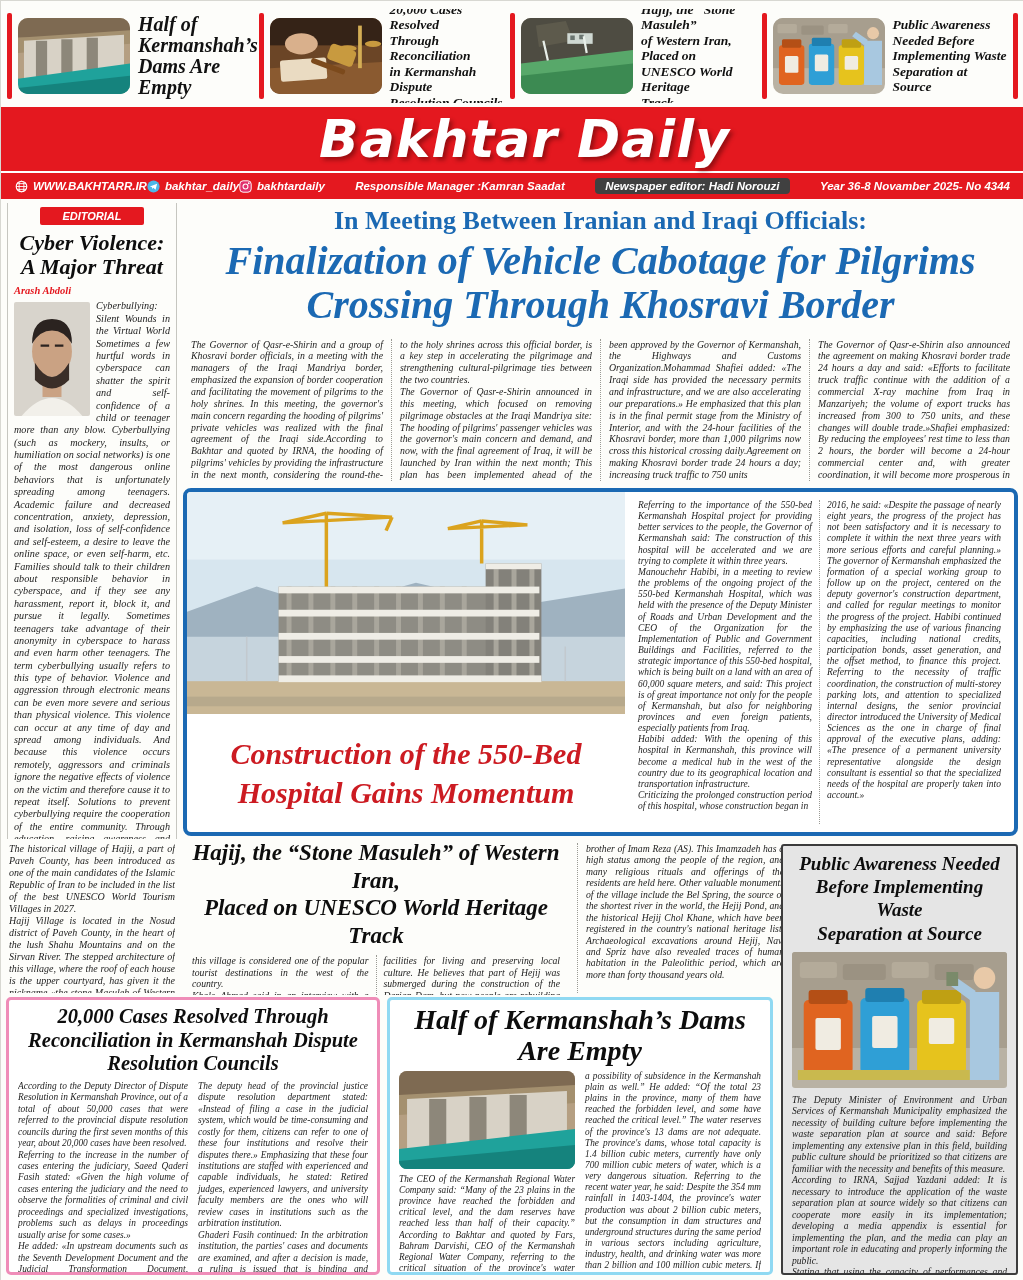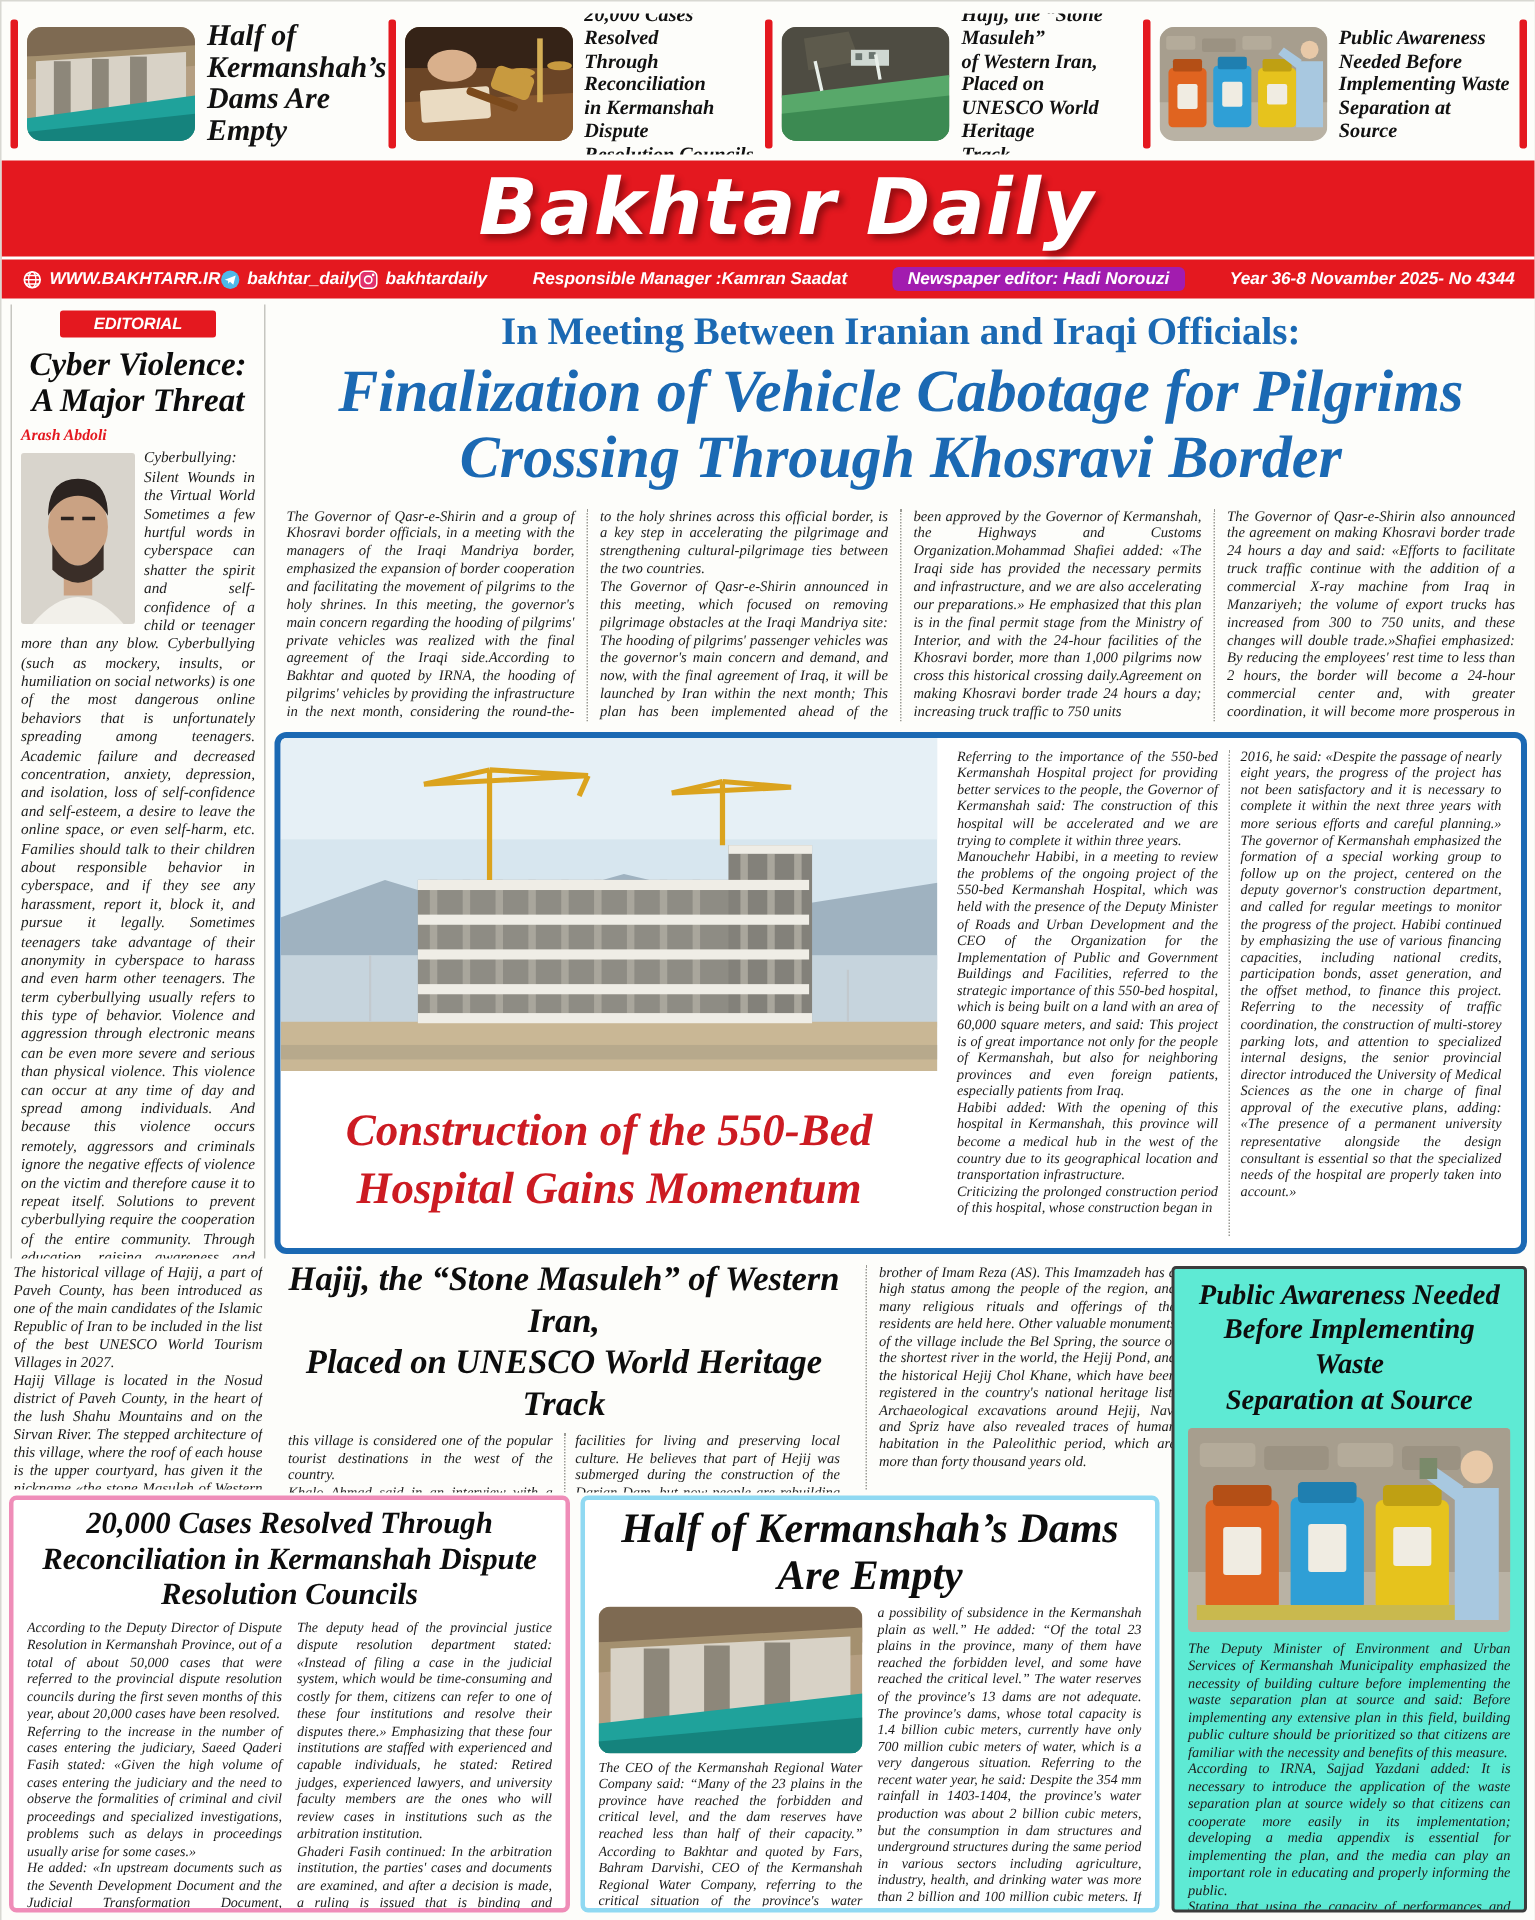--- a/index.html
+++ b/index.html
@@ -18,21 +18,21 @@
   
   .masthead{top:106px;left:0;width:1023px;height:92px;background:#e4181f;color:#fff;}
   .mh-title{height:64px;display:flex;align-items:center;justify-content:center;
             font-family:"DejaVu Sans",sans-serif;font-weight:bold;font-style:italic;
             font-size:52px;letter-spacing:1px;text-shadow:3px 3px 4px rgba(60,0,0,.45);margin-left:24px;}
   .mh-info{height:26px;border-top:2px solid #fff;display:flex;align-items:center;
            justify-content:space-between;padding:0 14px;font-family:"Liberation Sans",sans-serif;
            font-weight:bold;font-style:italic;font-size:11.5px;}
   .mh-left{display:flex;align-items:flex-end;gap:0;}
   .mh-item{display:flex;align-items:center;gap:5px;}
-  .mh-editor{background:#a21caf;border-radius:4px;padding:2px 10px;}
+  .mh-editor{background:#404040;border-radius:4px;padding:2px 10px;}
   .icn{width:13px;height:13px;display:inline-block;}
   
   .editorial{top:202px;left:6px;width:170px;height:636px;border-left:1px solid #c6c6c0;
              border-right:1px solid #c6c6c0;padding:0 6px;box-sizing:border-box;overflow:hidden;}
   .ed-badge{width:104px;margin:4px auto 6px;background:#e4181f;color:#fff;text-align:center;
             font-family:"Liberation Sans",sans-serif;font-weight:bold;font-style:italic;
             font-size:11px;padding:3px 0;border-radius:2px;}
   .ed-title{font-size:22px;font-weight:bold;font-style:italic;text-align:center;line-height:1.1;color:#0d0d0d;}
   .ed-author{color:#e4181f;font-weight:bold;font-style:italic;font-size:10.5px;margin:6px 0 4px;}
   .ed-photo{float:left;width:76px;height:114px;margin:2px 6px 2px 0;border-radius:2px;overflow:hidden;}
@@ -61,21 +61,21 @@
   .hajij-left{top:842px;left:8px;width:166px;height:150px;font-size:10px;line-height:1.2;overflow:hidden;}
   .hajij-center{top:838px;left:184px;width:382px;height:156px;overflow:hidden;}
   .hj-head{text-align:center;font-weight:bold;font-style:italic;font-size:23px;line-height:1.2;color:#0d0d0d;}
   .hj-cols{display:flex;margin-top:6px;height:98px;overflow:hidden;}
   .hj-col{flex:1 1 0;padding:0 7px;font-size:9.7px;line-height:1.18;}
   .hj-col + .hj-col{border-left:1px dotted #9a9a94;}
   .hajij-right{top:842px;left:576px;width:198px;height:150px;font-size:9.7px;line-height:1.18;
                border-left:1px dotted #9a9a94;padding-left:8px;overflow:hidden;}
   
   .waste{top:843px;left:780px;width:237px;height:431px;border:2px solid #3c3c3c;border-radius:3px;
-         box-sizing:border-box;padding:6px 9px;overflow:hidden;background:#5eead4;}
+         box-sizing:border-box;padding:6px 9px;overflow:hidden;background:#e5e5e5;}
   .wa-head{text-align:center;font-weight:bold;font-style:italic;font-size:19px;line-height:1.22;color:#0d0d0d;}
   .wa-photo{width:100%;height:136px;border-radius:3px;overflow:hidden;margin:7px 0 6px;}
   .wa-photo svg{display:block;width:100%;height:100%;}
   .wa-body{font-size:9.6px;line-height:1.2;}
   .cases{top:996px;left:5px;width:374px;height:278px;border:3px solid #ef8db8;border-radius:5px;
          box-sizing:border-box;padding:5px 9px;overflow:hidden;background:#fff;}
   .ca-head{text-align:center;font-weight:bold;font-style:italic;font-size:20.5px;line-height:1.15;color:#0d0d0d;}
   .ca-cols{display:flex;margin-top:5px;height:192px;overflow:hidden;}
   .ca-col{flex:1 1 0;font-size:9.4px;line-height:1.22;}
   .ca-col + .ca-col{margin-left:10px;}

